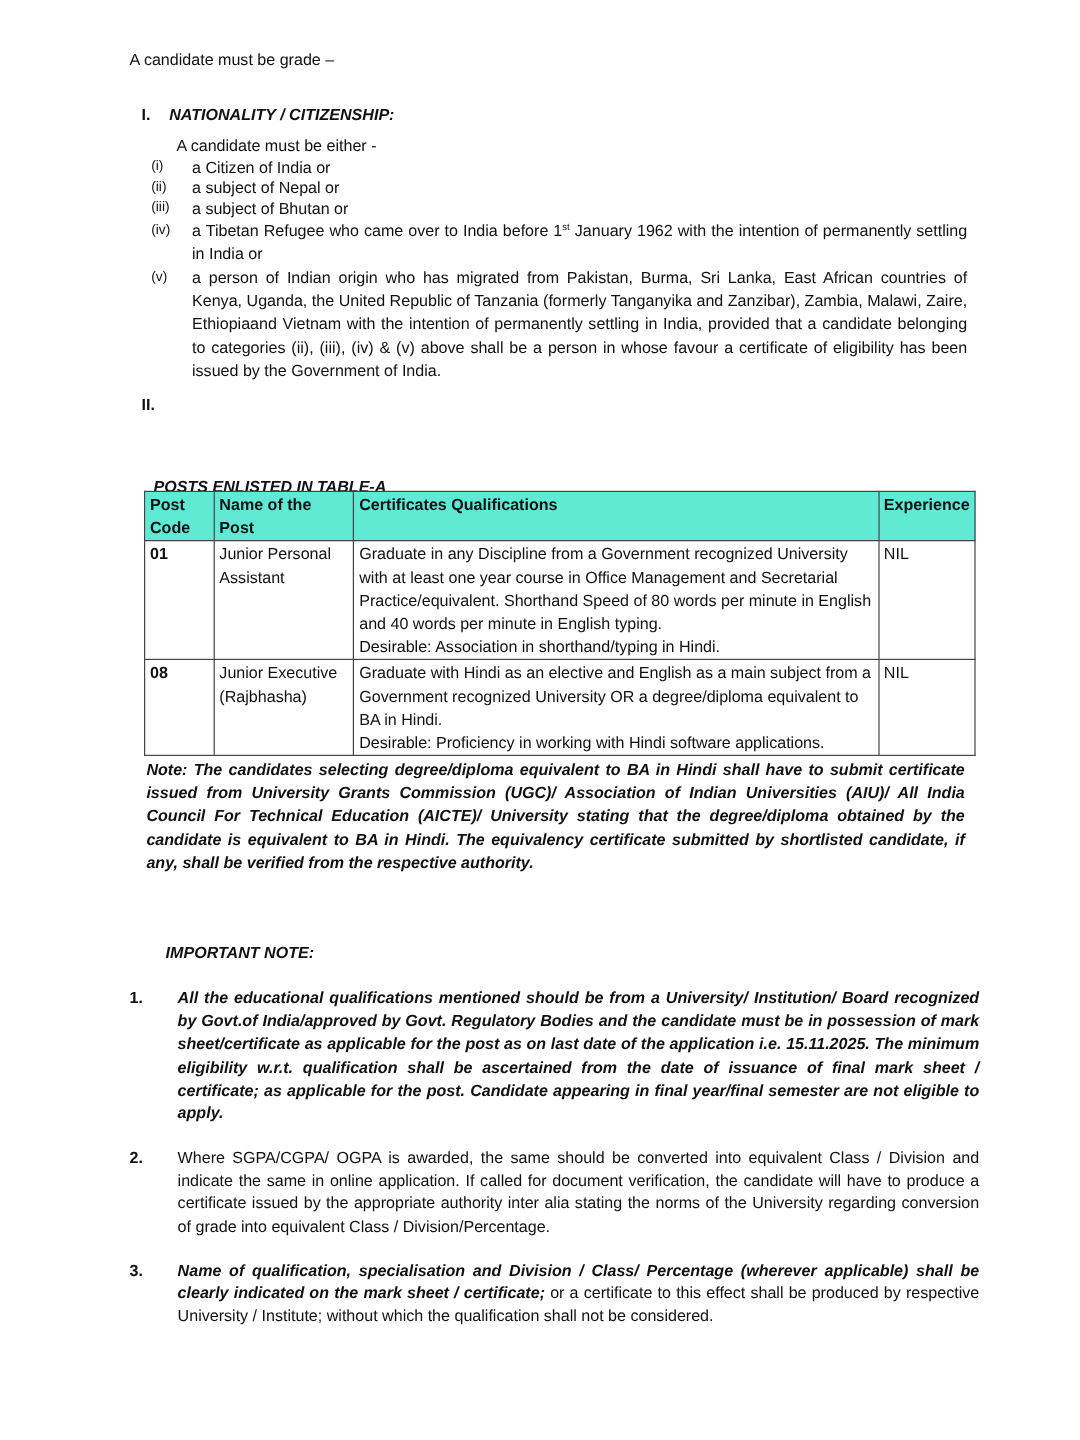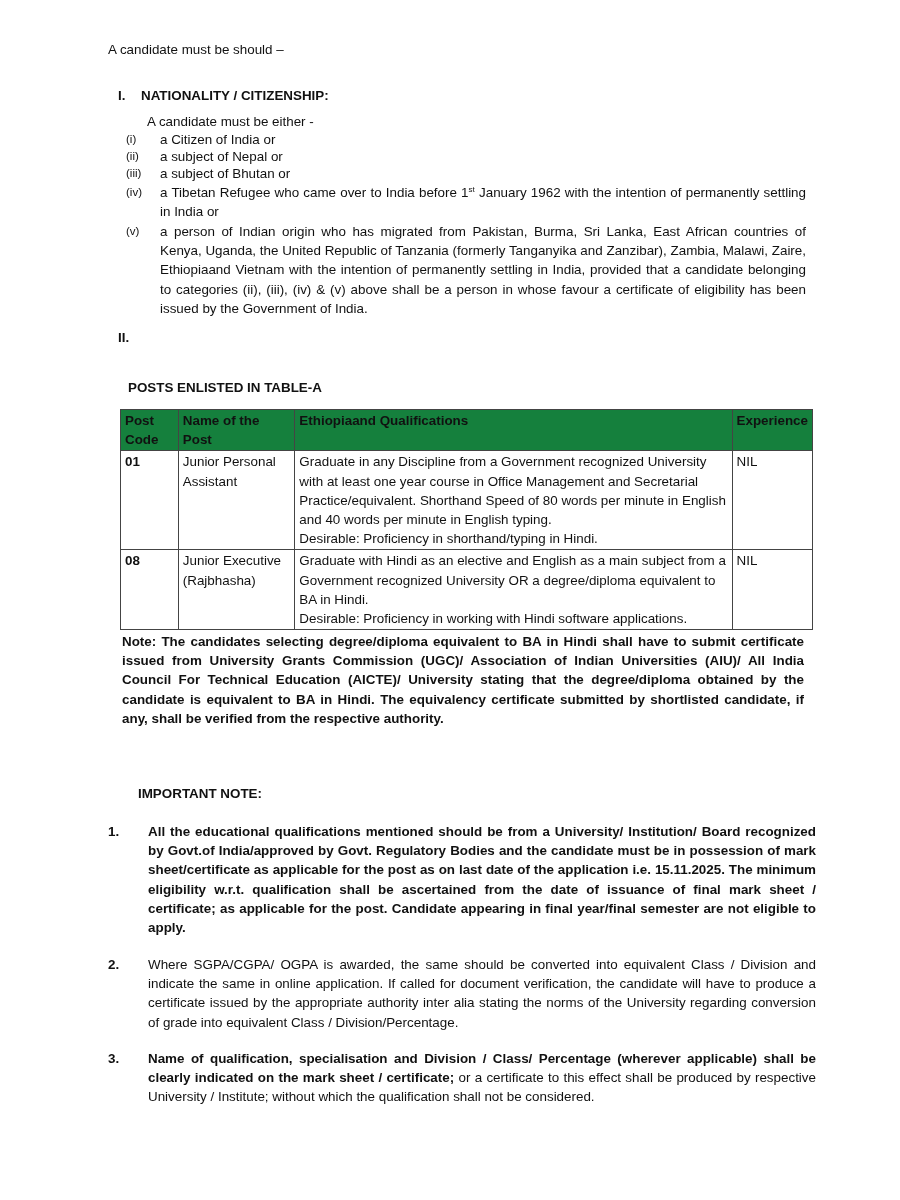--- a/index.html
+++ b/index.html
@@ -4,43 +4,43 @@
 <style>
   html, body { margin: 0; padding: 0; background: #ffffff; }
   body {
     width: 900px; height: 1200px; position: relative; overflow: hidden;
     font-family: "Liberation Sans", sans-serif; color: #111; font-size: 13.4px;
   }
   .page { position: absolute; left: 0; top: 0; width: 900px; height: 1200px; }
   .abs { position: absolute; }
   .line { line-height: 19.2px; }
   .just { text-align: justify; text-align-last: left; }
-  .bold { font-weight: bold; }
+  .bold { font-weight: bold; font-style: italic; }
   .roman { position: absolute; left: 118px; width: 40px; font-weight: bold; }
   .sub-num { position: absolute; left: 126px; width: 34px; font-size: 11.5px; }
   .sub-text { position: absolute; left: 160px; width: 646px; }
   table.qt {
     position: absolute; left: 120px; top: 409px; width: 693px;
     border-collapse: collapse; font-size: 13.4px;
   }
   table.qt th, table.qt td {
     border: 1px solid #444; vertical-align: top; padding: 1px 4px; line-height: 19.2px;
   }
-  table.qt th { background: #15803d; text-align: left; font-weight: bold; }
+  table.qt th { background: #5eead4; text-align: left; font-weight: bold; }
   table.qt td.code { font-weight: bold; }
   .num { position: absolute; left: 108px; width: 30px; font-weight: bold; }
   .ntext { position: absolute; left: 148px; width: 668px; }
   sup { font-size: 8px; vertical-align: super; line-height: 0; }
 </style>
 </head>
 <body>
 
 <div class="page">
 
-  <div class="abs line" style="left:108px; top:40px;">A candidate must be should –</div>
+  <div class="abs line" style="left:108px; top:40px;">A candidate must be grade –</div>
 
   <div class="roman line" style="top:86px;">I.</div>
   <div class="abs line bold" style="left:141px; top:86px;">NATIONALITY / CITIZENSHIP:</div>
   <div class="abs line" style="left:147px; top:112px;text-align:center;">A candidate must be either -</div>
 
   <div>
     <div class="sub-num line" style="top:130px;">(i)</div>
     <div class="sub-text line" style="top:130px;">a Citizen of India or</div>
 
     <div class="sub-num line" style="top:147px;">(ii)</div>
@@ -50,38 +50,38 @@
     <div class="sub-text line" style="top:164px;">a subject of Bhutan or</div>
 
     <div class="sub-num line" style="top:183px;">(iv)</div>
     <div class="sub-text line just" style="top:183px;"><span>a Tibetan Refugee who came over to India before 1</span><sup>st</sup><span> January 1962 with the intention of permanently settling in India or</span></div>
 
     <div class="sub-num line" style="top:222px;">(v)</div>
     <div class="sub-text line just" style="top:222px;">a person of Indian origin who has migrated from Pakistan, Burma, Sri Lanka, East African countries of Kenya, Uganda, the United Republic of Tanzania (formerly Tanganyika and Zanzibar), Zambia, Malawi, Zaire, Ethiopiaand Vietnam with the intention of permanently settling in India, provided that a candidate belonging to categories (ii), (iii), (iv) &amp; (v) above shall be a person in whose favour a certificate of eligibility has been issued by the Government of India.</div>
   </div>
 
   <div class="roman line" style="top:328px;">II.</div>
-  <div class="abs line bold" style="left:128px; top:378px;">POSTS ENLISTED IN TABLE-A</div>
+  <div class="abs line bold" style="left:128px; top:396px;">POSTS ENLISTED IN TABLE-A</div>
 
   <table class="qt">
     <thead>
       <tr>
         <th style="width:49px;">Post Code</th>
         <th style="width:108px;">Name of the Post</th>
-        <th style="width:432px;">Ethiopiaand Qualifications</th>
+        <th style="width:432px;">Certificates Qualifications</th>
         <th>Experience</th>
       </tr>
     </thead>
     <tbody>
       <tr>
         <td class="code">01</td>
         <td>Junior Personal Assistant</td>
         <td>
           <div>Graduate in any Discipline from a Government recognized University with at least one year course in Office Management and Secretarial Practice/equivalent. Shorthand Speed of 80 words per minute in English and 40 words per minute in English typing.</div>
-          <div>Desirable: Proficiency in shorthand/typing in Hindi.</div>
+          <div>Desirable: Association in shorthand/typing in Hindi.</div>
         </td>
         <td>NIL</td>
       </tr>
       <tr>
         <td class="code">08</td>
         <td>Junior Executive (Rajbhasha)</td>
         <td>
           <div>Graduate with Hindi as an elective and English as a main subject from a Government recognized University OR a degree/diploma equivalent to BA in Hindi.</div>
           <div>Desirable: Proficiency in working with Hindi software applications.</div>
         </td>

